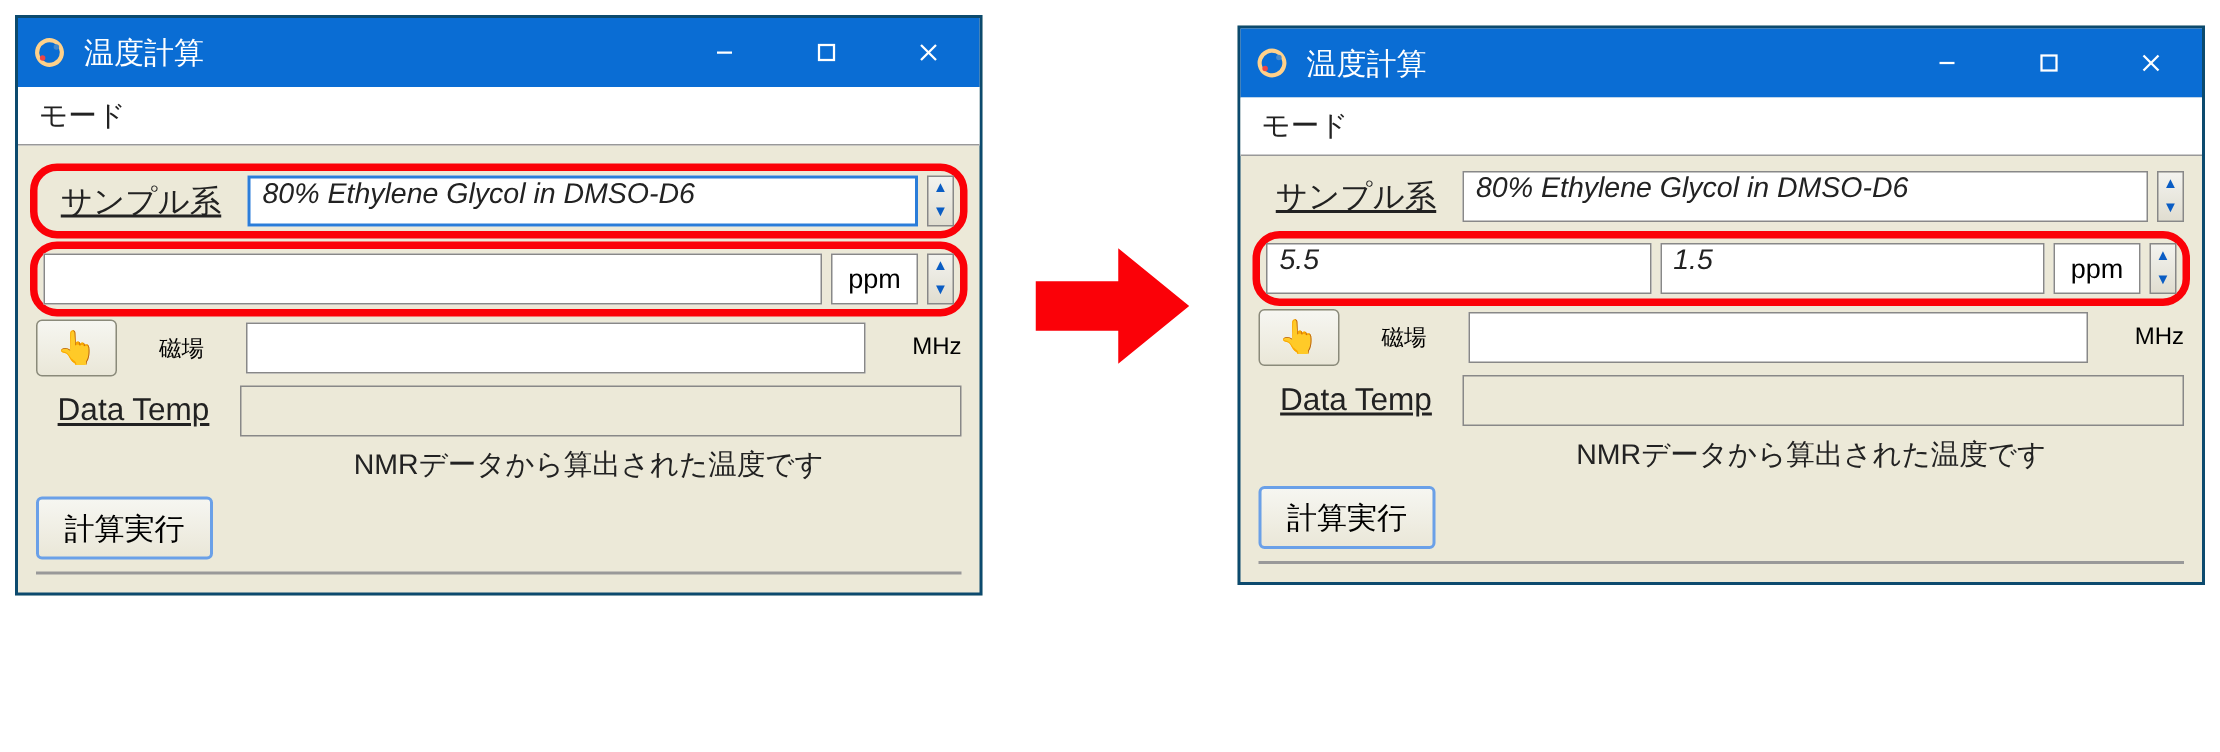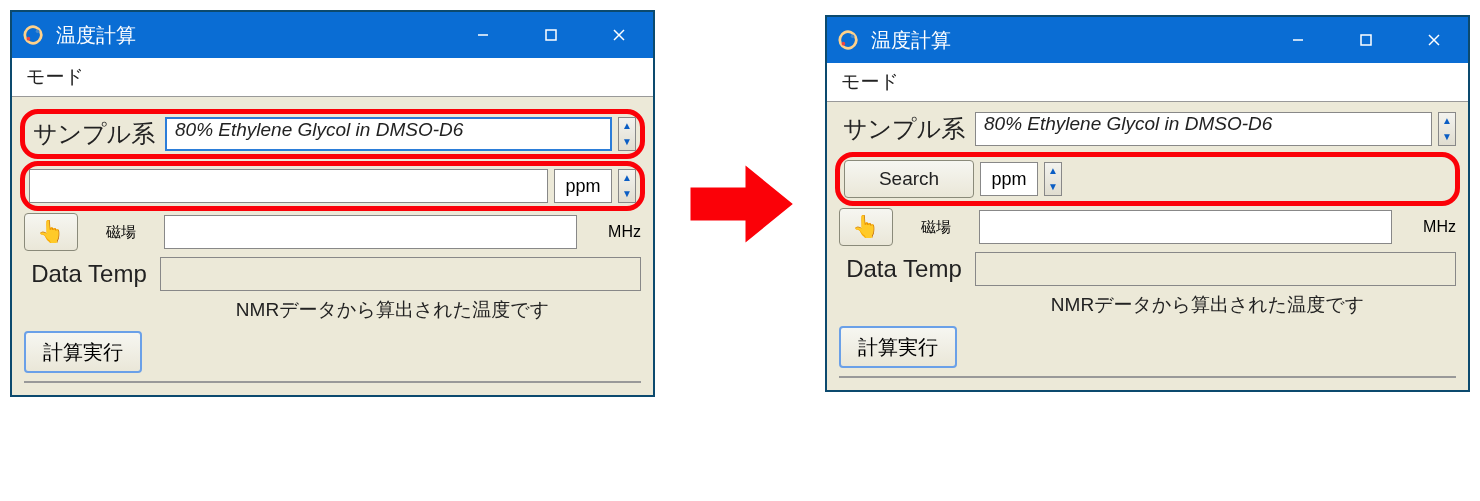--- a/index.html
+++ b/index.html
@@ -55,23 +55,24 @@
       position: relative;
     }
     .highlight-box {
       border: 5px solid #fb0108;
       border-radius: 18px;
       padding: 3px 4px;
       margin: 2px -4px;
     }
     .row-label {
       width: 130px;
-      font-size: 24px;
+      font-size: 21px;
       color: #222;
       text-align: center;
+      text-decoration: underline;
     }
     .btn-label {
       width: 130px;
       height: 38px;
       background: linear-gradient(#f6f6f1,#eae7d8);
       border: 1px solid #8a8a7a;
       border-radius: 4px;
       font-size: 19px;
       display: flex;
       align-items: center;
@@ -289,21 +290,22 @@
     <div class="row">
       <div class="row-label">サンプル系</div>
       <div class="textfield">80% Ethylene Glycol in DMSO-D6</div>
       <div class="spin">
           <div class="arr">▲</div>
           <div class="arr">▼</div>
         </div>
     </div>
 
     <div class="row highlight-box">
-      <div class="btn-label">Search</div>
+      <div class="textfield" style="flex:1">5.5</div>
+      <div class="textfield" style="flex:1">1.5</div>
       <div class="unit-box">ppm</div>
       <div class="spin">
           <div class="arr">▲</div>
           <div class="arr">▼</div>
         </div>
     </div>
 
     <div class="row">
       <div class="handbtn">
         <span>👆</span>

